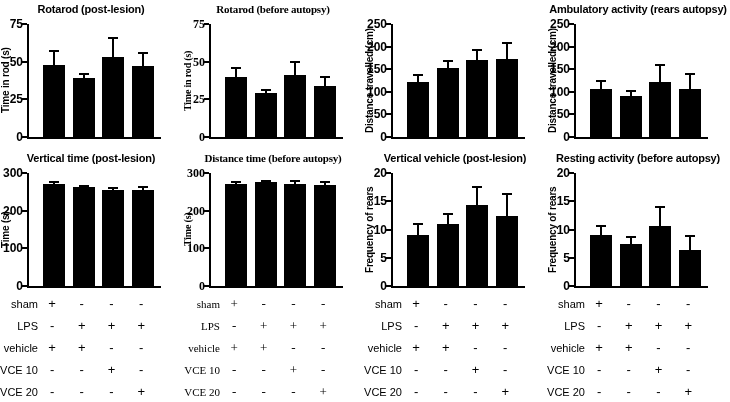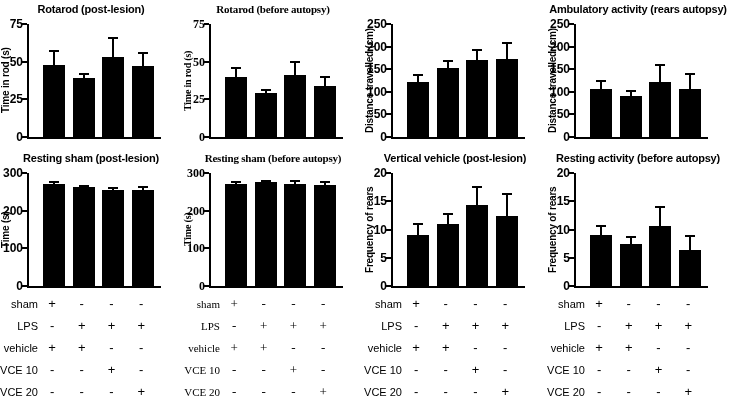--- a/index.html
+++ b/index.html
@@ -83,21 +83,21 @@
           <div class="bar" title="LPS + vehicle" style="left: 43.78px; top: 54.24px; height: 58.76px; background: rgb(0, 0, 0);"></div>
           <div class="err-stem" style="left: 83.48px; top: 13.56px; height: 19.5867px; background: rgb(0, 0, 0);"></div>
           <div class="err-cap" style="left: 79.48px; top: 12.56px; background: rgb(0, 0, 0);"></div>
           <div class="bar" title="LPS + VCE 10" style="left: 73.48px; top: 33.1467px; height: 79.8533px; background: rgb(0, 0, 0);"></div>
           <div class="err-stem" style="left: 113.18px; top: 28.6267px; height: 13.56px; background: rgb(0, 0, 0);"></div>
           <div class="err-cap" style="left: 109.18px; top: 27.6267px; background: rgb(0, 0, 0);"></div>
           <div class="bar" title="LPS + VCE 20" style="left: 103.18px; top: 42.1867px; height: 70.8133px; background: rgb(0, 0, 0);"></div>
         </div>
     </div>
     <div class="chart chart-bottom">
-      <div class="chart-title">Resting sham (post-lesion)</div>
+      <div class="chart-title">Vertical time (post-lesion)</div>
       <div class="ylabel">Time (s)</div>
       <div class="plot">
           <div class="ytick" style="top: 113px;">0</div>
           <div class="ytickmark" style="top: 113px;"></div>
           <div class="ytick" style="top: 75.3333px;">100</div>
           <div class="ytickmark" style="top: 75.3333px;"></div>
           <div class="ytick" style="top: 37.6667px;">200</div>
           <div class="ytickmark" style="top: 37.6667px;"></div>
           <div class="ytick" style="top: 0px;">300</div>
           <div class="ytickmark" style="top: 0px;"></div>
@@ -175,21 +175,21 @@
           <div class="bar" title="LPS + vehicle" style="left: 43.78px; top: 69.3067px; height: 43.6933px; background: rgb(0, 0, 0);"></div>
           <div class="err-stem" style="left: 83.48px; top: 37.6667px; height: 13.56px; background: rgb(0, 0, 0);"></div>
           <div class="err-cap" style="left: 79.48px; top: 36.6667px; background: rgb(0, 0, 0);"></div>
           <div class="bar" title="LPS + VCE 10" style="left: 73.48px; top: 51.2267px; height: 61.7733px; background: rgb(0, 0, 0);"></div>
           <div class="err-stem" style="left: 113.18px; top: 53.4867px; height: 8.28667px; background: rgb(0, 0, 0);"></div>
           <div class="err-cap" style="left: 109.18px; top: 52.4867px; background: rgb(0, 0, 0);"></div>
           <div class="bar" title="LPS + VCE 20" style="left: 103.18px; top: 61.7733px; height: 51.2267px; background: rgb(0, 0, 0);"></div>
         </div>
     </div>
     <div class="chart chart-bottom">
-      <div class="chart-title">Resting sham (before autopsy)</div>
+      <div class="chart-title">Distance time (before autopsy)</div>
       <div class="ylabel">Time (s)</div>
       <div class="plot">
           <div class="ytick" style="top: 113px;">0</div>
           <div class="ytickmark" style="top: 113px;"></div>
           <div class="ytick" style="top: 75.3333px;">100</div>
           <div class="ytickmark" style="top: 75.3333px;"></div>
           <div class="ytick" style="top: 37.6667px;">200</div>
           <div class="ytickmark" style="top: 37.6667px;"></div>
           <div class="ytick" style="top: 0px;">300</div>
           <div class="ytickmark" style="top: 0px;"></div>

